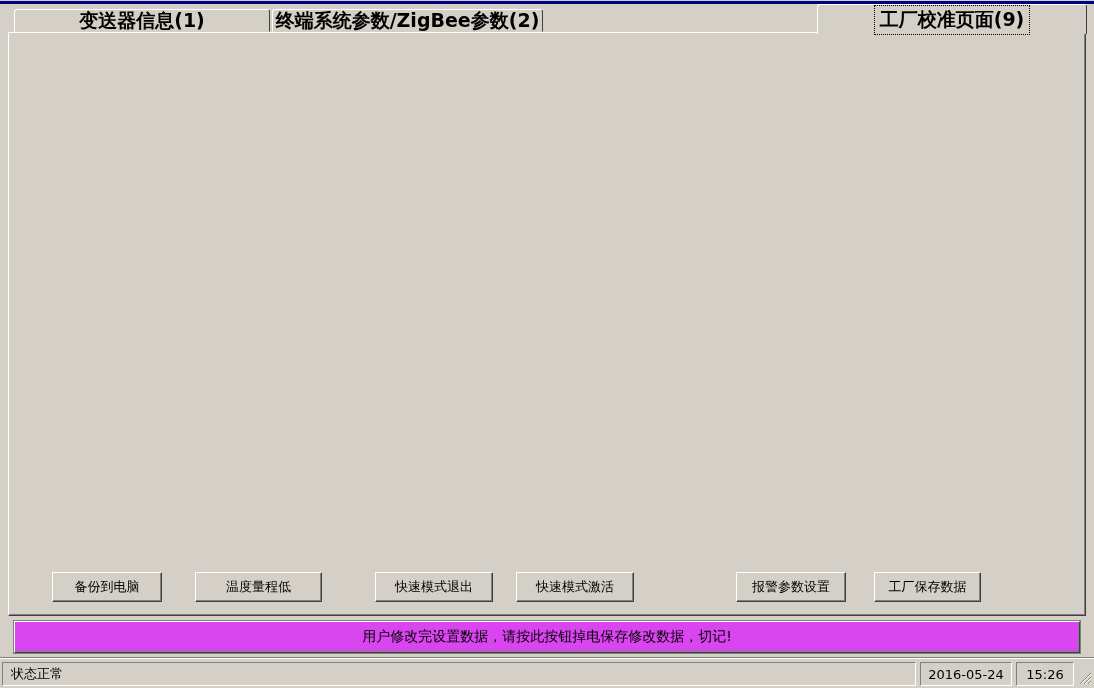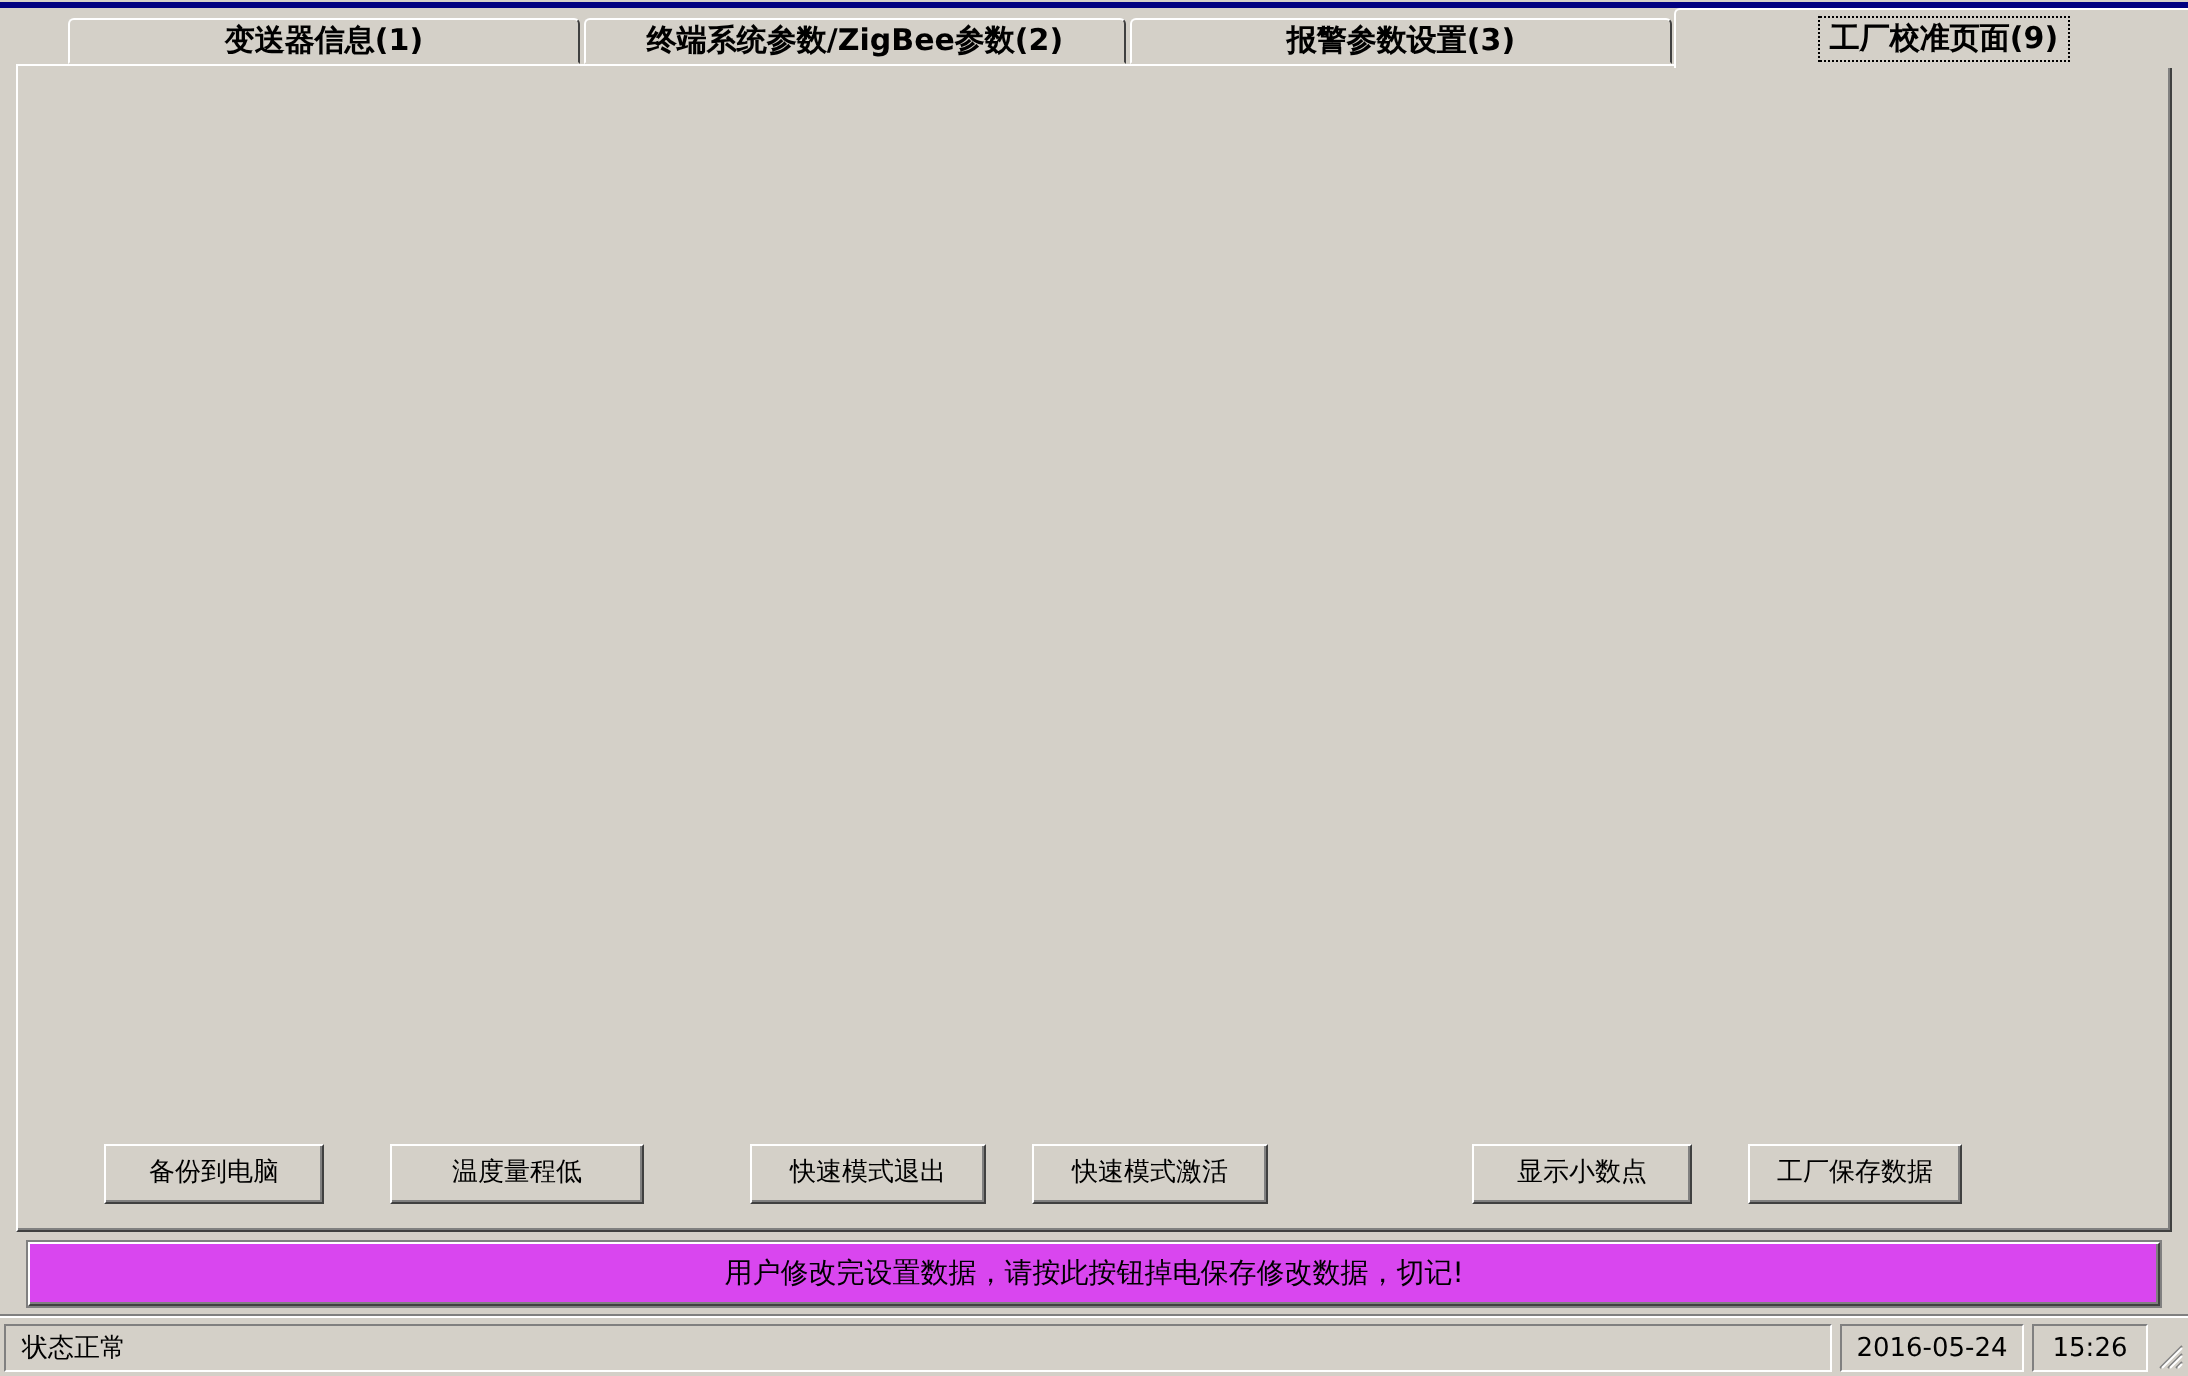--- a/index.html
+++ b/index.html
@@ -12,21 +12,21 @@
   .abs { position:absolute; }
   
   #accent { position:absolute; left:0; top:1px; width:1094px; height:3px; background:#000080; }
 
   
   .tab {
     position:absolute; top:9px; height:23px; background:#d4d0c8;
     border:1px solid; border-color:#fff #404040 #d4d0c8 #fff;
     border-radius:3px 3px 0 0;
     display:flex; align-items:center; justify-content:center;
-    font-weight:bold; font-size:15px; z-index:2; cursor:default; white-space:nowrap;margin-left:20px;
+    font-weight:bold; font-size:19px; z-index:2; cursor:default; white-space:nowrap;
   }
   .tab.active { top:4px; height:30px; z-index:4; border-bottom:none; }
   .tab.active .focusbox { border:1px dotted #000; padding:1px 5px; }
 
   
   #page {
     position:absolute; left:8px; top:32px; width:1078px; height:584px;
     background:#d4d0c8; z-index:1;
     border:1px solid; border-color:#fff #404040 #404040 #fff;
     box-shadow: inset -1px -1px 0 #808080;
@@ -107,23 +107,20 @@
 <body>
 
 <div id="win">
   <div id="accent"></div>
 
   <div class="tab" style="left:14px;width:256px">
     <span class="focusbox">变送器信息(1)</span>
   </div>
   <div class="tab" style="left:272px;width:271px">
     <span class="focusbox">终端系统参数/ZigBee参数(2)</span>
-  </div>
-  <div class="tab" style="left:545px;width:271px">
-    <span class="focusbox">报警参数设置(3)</span>
   </div>
   <div class="tab active" style="left:817px;width:270px">
     <span class="focusbox">工厂校准页面(9)</span>
   </div>
 
   <div id="page"></div>
 
   <div class="grp" style="left:28px;top:46px;width:970px;height:248px">
     <div class="legend">压力变送器校准数据</div>
 
@@ -245,21 +242,21 @@
     <div class="lcd big" style="left:402px;top:177px;width:255px;height:40px">56987</div>
 
     <div class="btn" style="left:727px;top:186px;width:100px;height:38px">读取数据</div>
     <div class="btn" style="left:847px;top:186px;width:100px;height:38px">写入数据</div>
   </div>
 
   <div class="btn" style="left:52px;top:572px;width:110px;height:30px;z-index:2">备份到电脑</div>
   <div class="btn" style="left:195px;top:572px;width:127px;height:30px;z-index:2">温度量程低</div>
   <div class="btn" style="left:516px;top:572px;width:118px;height:30px;z-index:2">快速模式激活</div>
   <div class="btn" style="left:375px;top:572px;width:118px;height:30px;z-index:2">快速模式退出</div>
-  <div class="btn" style="left:736px;top:572px;width:110px;height:30px;z-index:2">显示小数点</div>
+  <div class="btn" style="left:736px;top:572px;width:110px;height:30px;z-index:2">报警参数设置</div>
   <div class="btn" style="left:874px;top:572px;width:107px;height:30px;z-index:2">工厂保存数据</div>
 
   <div id="banner">用户修改完设置数据，请按此按钮掉电保存修改数据，切记!</div>
 
   <div id="statussep"></div>
   <div class="cell" style="left:2px;width:914px;padding-left:8px">状态正常</div>
   <div class="cell c" style="left:920px;width:92px">2016-05-24</div>
   <div class="cell c" style="left:1016px;width:58px">15:26</div>
   <svg class="abs" style="left:1079px;top:672px" width="13" height="13">
     <line x1="12" y1="1" x2="1" y2="12" stroke="#808080" stroke-width="1"></line>

